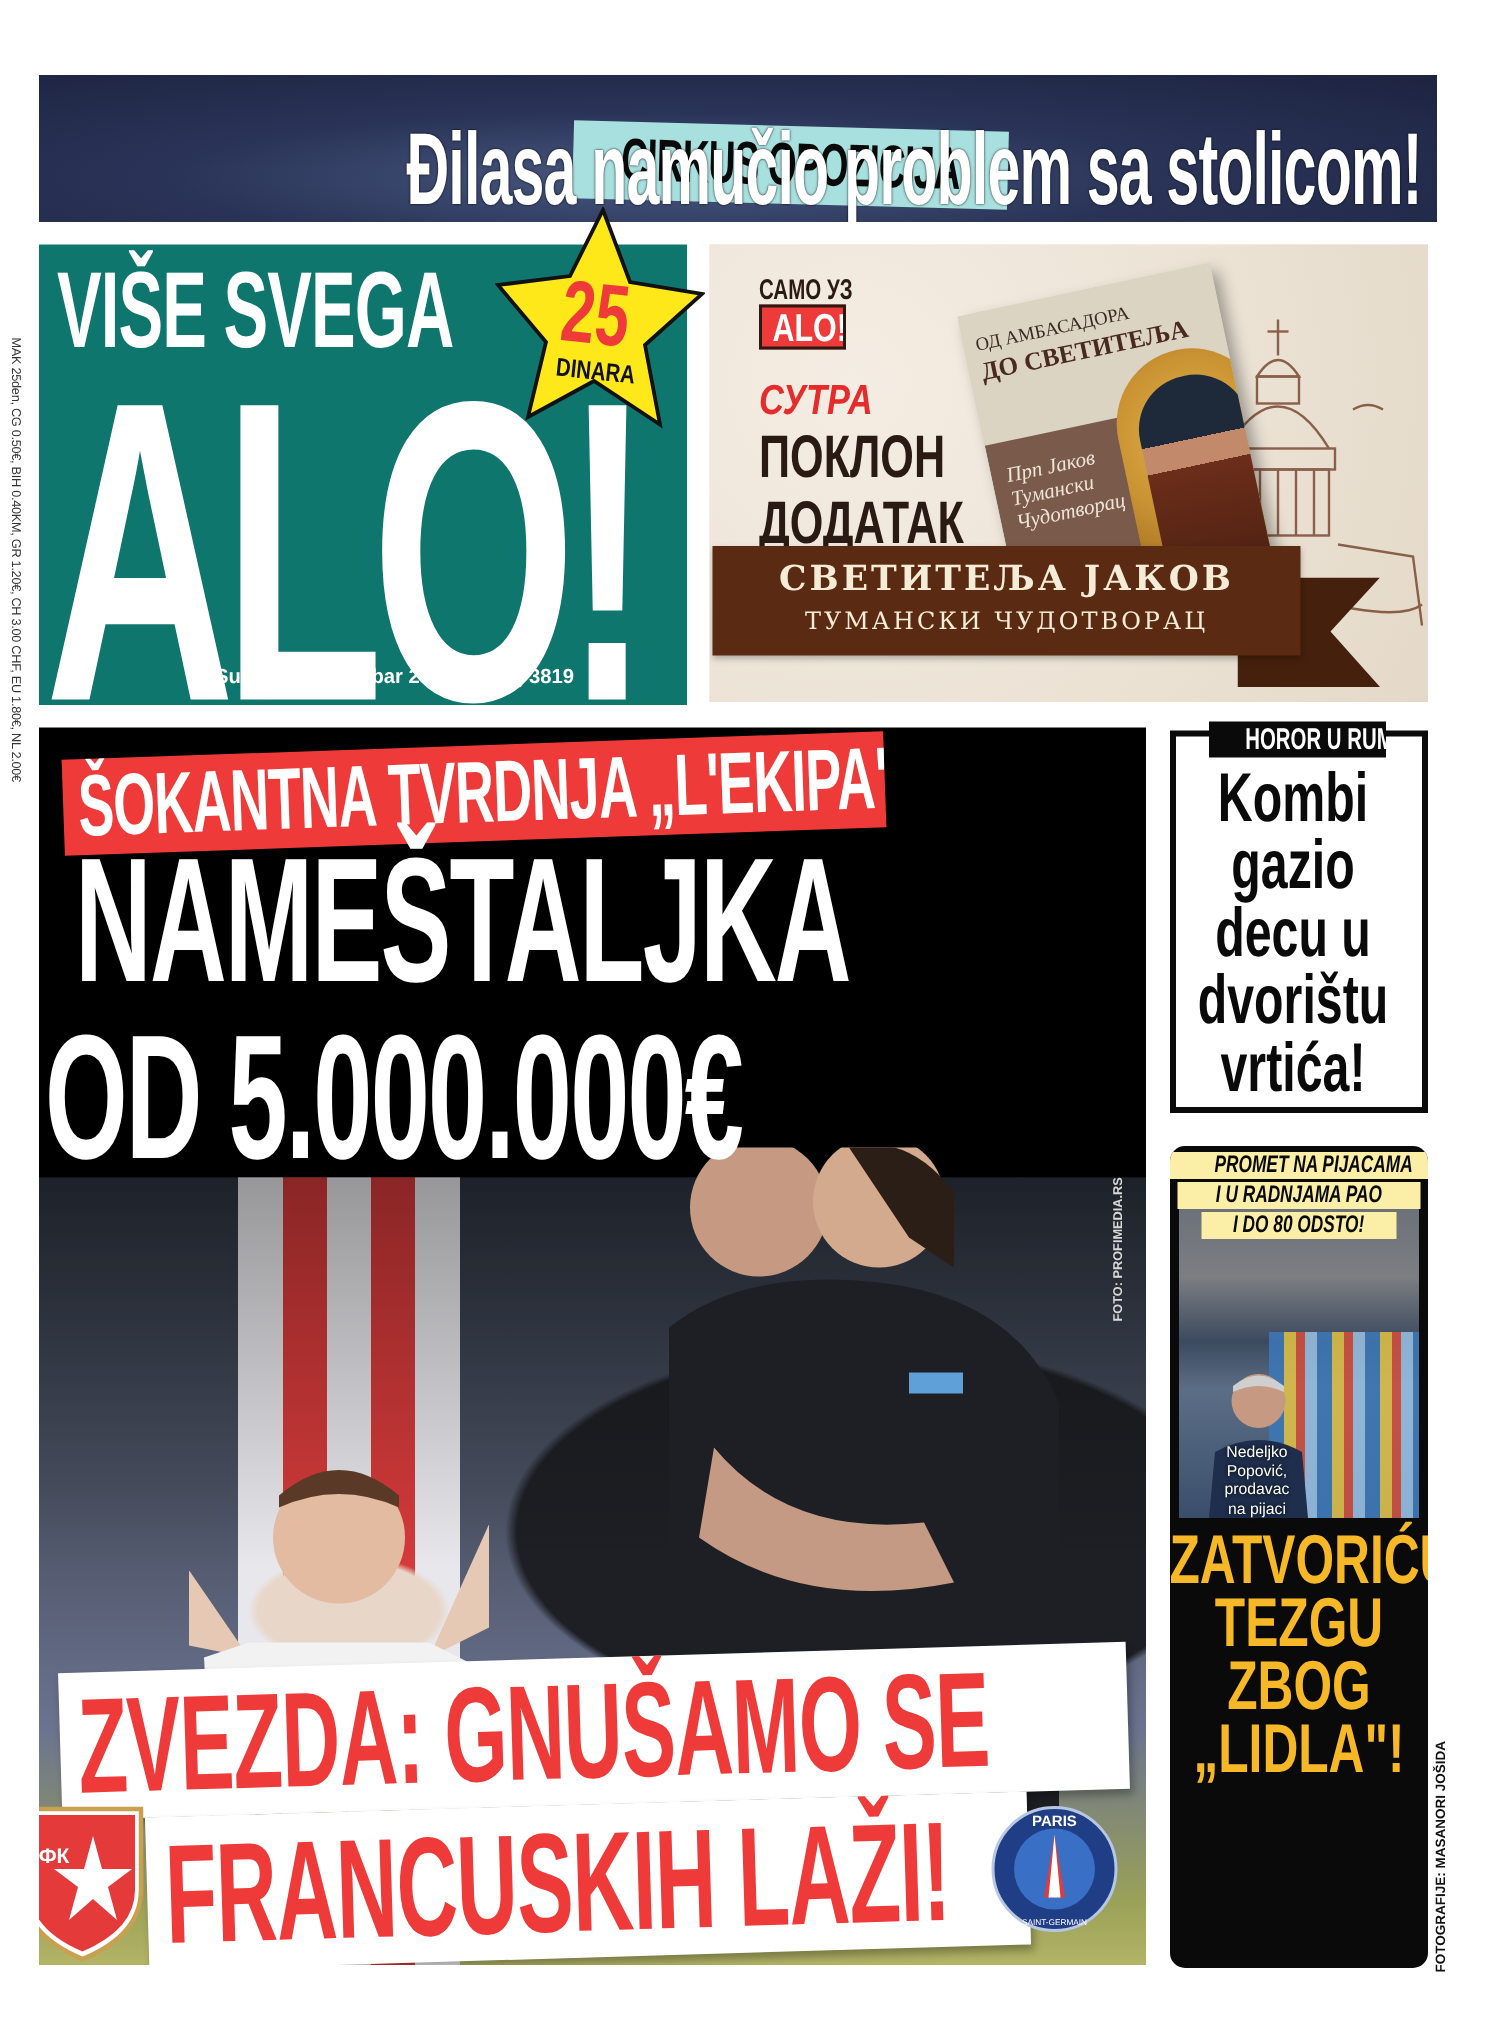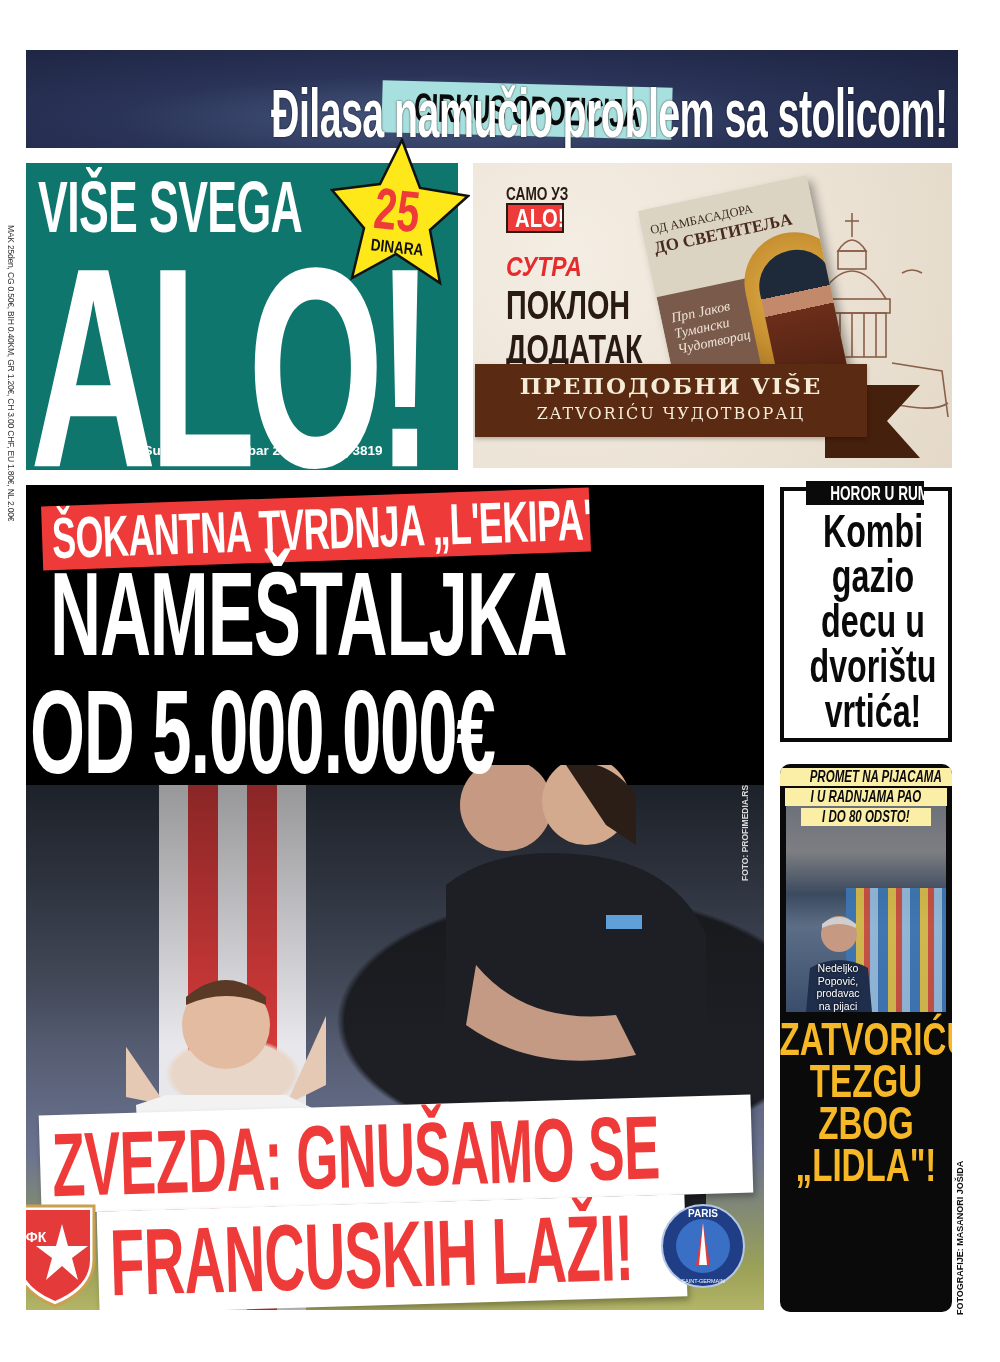--- a/index.html
+++ b/index.html
@@ -168,21 +168,21 @@
 
   
   .sidebar-horor {
     position: absolute; left: 780px; top: 487px; width: 172px; height: 255px; border: 4px solid #0a0a0a; background: #fff;
   }
   .horor-tag {
     position: absolute; left: 22px; top: -10px; width: 118px; height: 24px; background: #0a0a0a; overflow: hidden; text-align: center;
   }
   .horor-tag span { color: #fff; font-weight: 700; font-size: 20px; line-height: 24px; display: inline-block; transform: scaleX(0.68); white-space: nowrap; }
   .horor-headline {
-    position: absolute; left: 0; right: 0; top: 18px; text-align: center; color: #0a0a0a; font-weight: 700; font-size: 46px; line-height: 45px; padding-left: 11px;
+    position: absolute; left: 0; right: 0; top: 18px; text-align: center; color: #0a0a0a; font-weight: 700; font-size: 46px; line-height: 45px;
   }
   .horor-headline span { display: inline-block; transform: scaleX(0.7); white-space: pre-line; width: 240px; margin-left: -42px; }
 
   .sidebar-market {
     position: absolute; left: 780px; top: 764px; width: 172px; height: 548px; background: #0a0a0a; border-radius: 10px; overflow: hidden;
   }
   .market-photo {
     position: absolute; left: 6px; top: 34px; width: 160px; height: 214px;
     background:
       linear-gradient(180deg, #6a6f78 0%, #7c7e82 25%, #3b4a5e 45%, #5c6e86 60%, #3a4e6c 100%);
@@ -275,22 +275,22 @@
     <div class="book-title1">ОД АМБАСАДОРА</div>
     <div class="book-title2">ДО СВЕТИТЕЉА</div>
     <div class="book-sub">Прп Јаков Тумански Чудотворац</div>
     <div class="book-icon"></div>
     <div class="book-monk"></div>
   </div>
   <svg class="ribbon-tail" viewBox="0 0 95 73">
     <polygon points="0,0 95,0 62,36 95,73 0,73" fill="#45200c"></polygon>
   </svg>
   <div class="ribbon">
-    <div class="ribbon-line1">ПРЕПОДОБНИ VIŠE</div>
-    <div class="ribbon-line2">ZATVORIĆU ЧУДОТВОРАЦ</div>
+    <div class="ribbon-line1">СВЕТИТЕЉА ЈАКОВ</div>
+    <div class="ribbon-line2">ТУМАНСКИ ЧУДОТВОРАЦ</div>
   </div>
 </div>
 
 <div class="main-story">
   <div class="photo"></div>
   <div class="photo-fan-blur"></div>
 
   <svg class="zvezda-player" viewBox="0 0 200 380">
     <path d="M-70 40 L-10 190 L40 200 Z" fill="#e6c9b4"></path>
     <path d="M250 0 L200 180 L160 200 Z" fill="#e6c9b4"></path>

